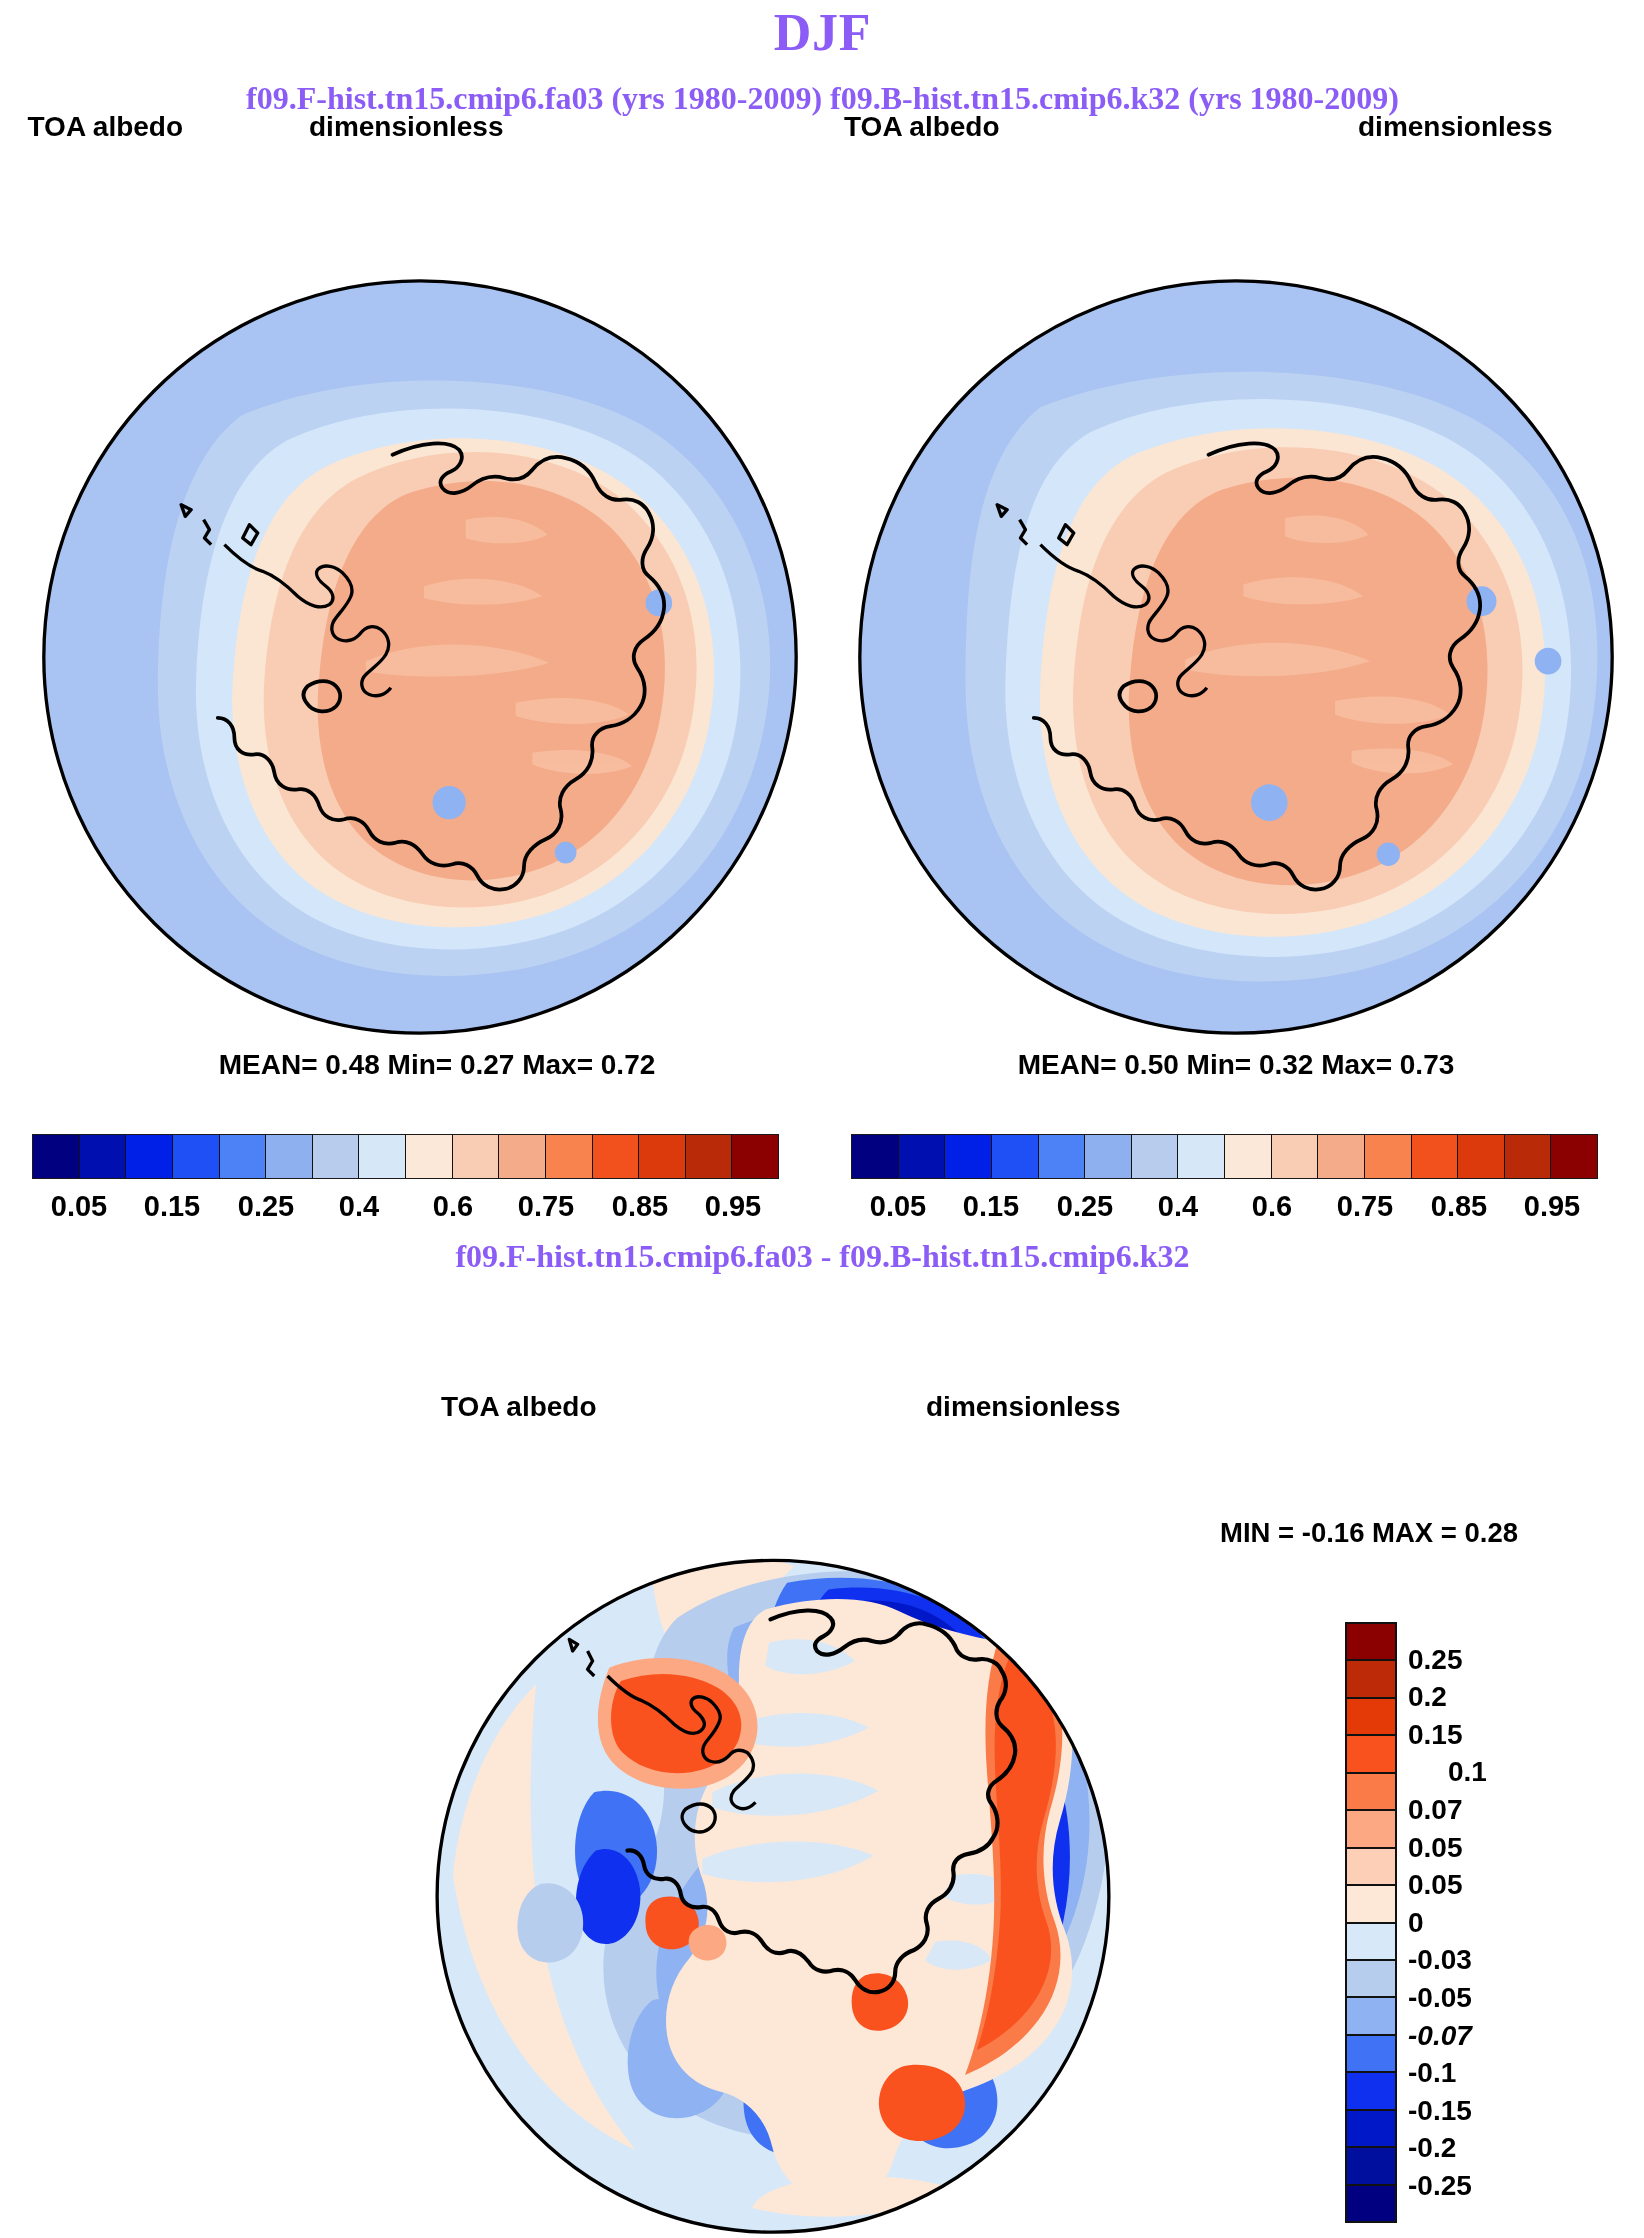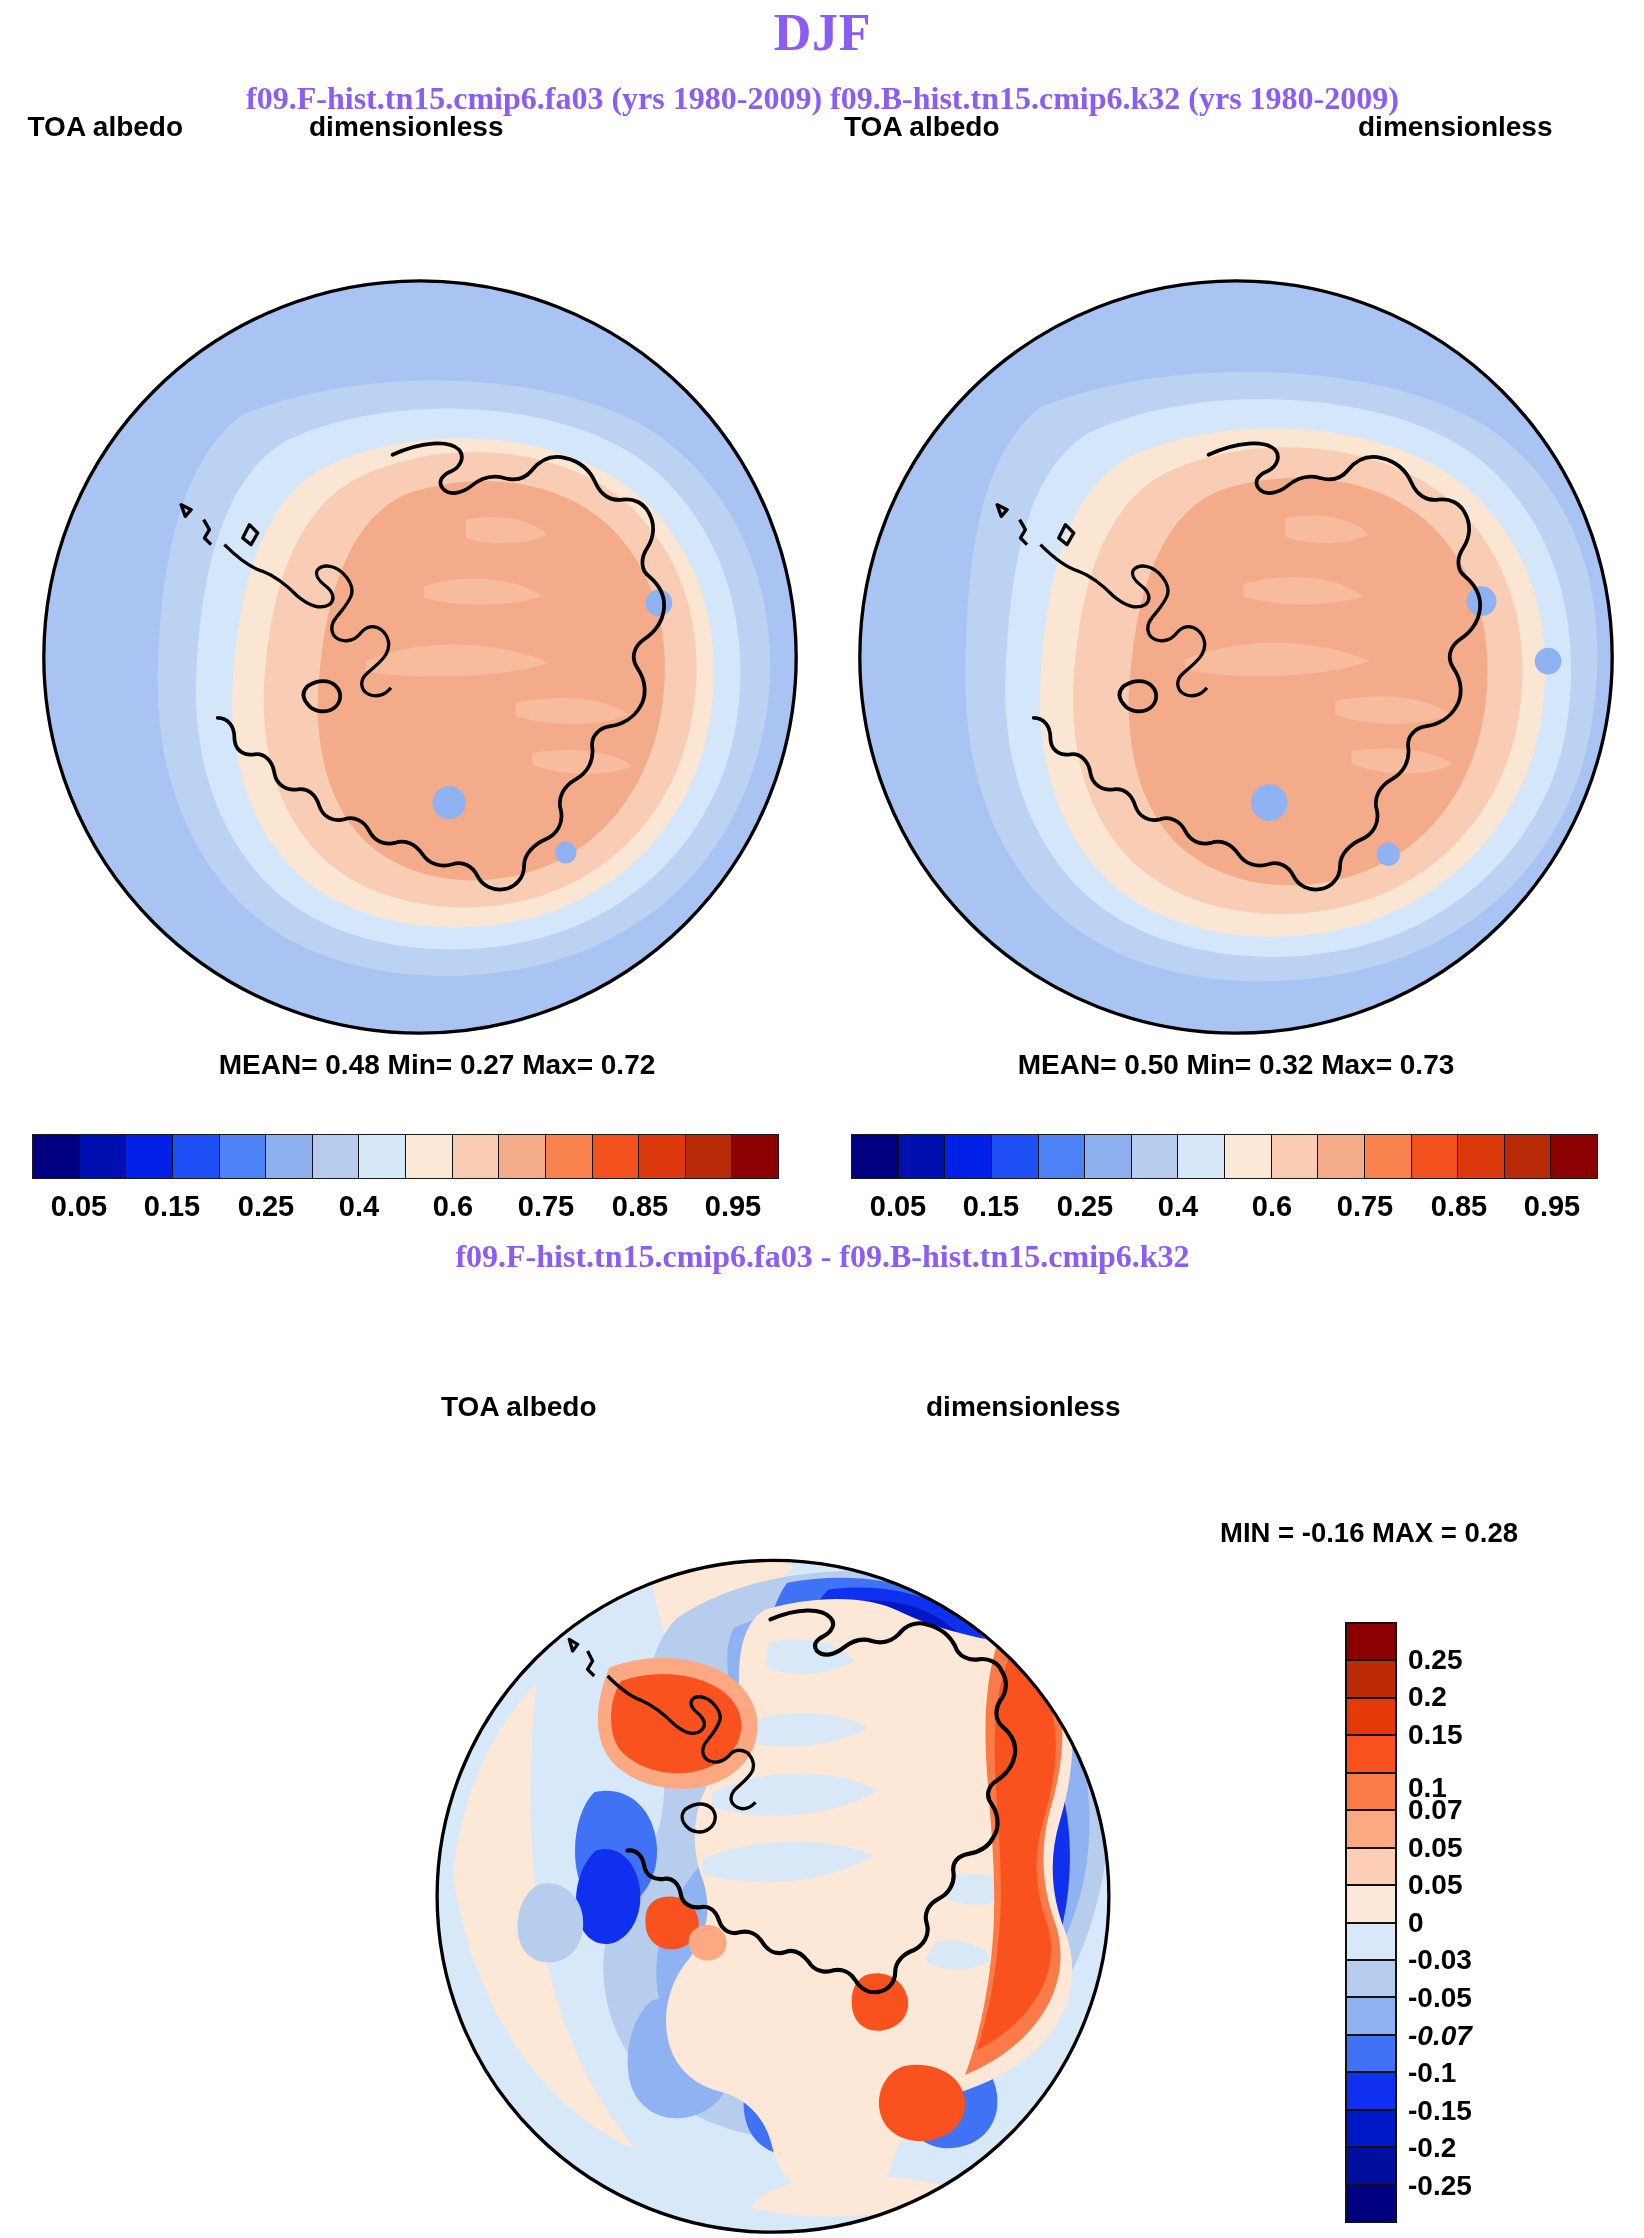--- a/index.html
+++ b/index.html
@@ -420,21 +420,21 @@
     <div class="vcell" style="background: rgb(63, 114, 244);"></div>
     <div class="vcell" style="background: rgb(16, 48, 239);"></div>
     <div class="vcell" style="background: rgb(0, 24, 200);"></div>
     <div class="vcell" style="background: rgb(0, 15, 158);"></div>
     <div class="vcell" style="background: rgb(0, 0, 128);"></div>
   </div>
 <div id="cbar-v-labels">
     <span style="top: 38px;">0.25</span>
     <span style="top: 75px;">0.2</span>
     <span style="top: 113px;">0.15</span>
-    <span style="top: 166px;">0.1</span>
+    <span style="top: 150px; margin-left: 40px;">0.1</span>
     <span style="top: 188px;">0.07</span>
     <span style="top: 226px;">0.05</span>
     <span style="top: 263px;">0.05</span>
     <span style="top: 301px;">0</span>
     <span style="top: 338px;">-0.03</span>
     <span style="top: 376px; text-align: right;">-0.05</span>
     <span style="top: 414px; font-style: italic;">-0.07</span>
     <span style="top: 451px;">-0.1</span>
     <span style="top: 489px;">-0.15</span>
     <span style="top: 526px;">-0.2</span>

